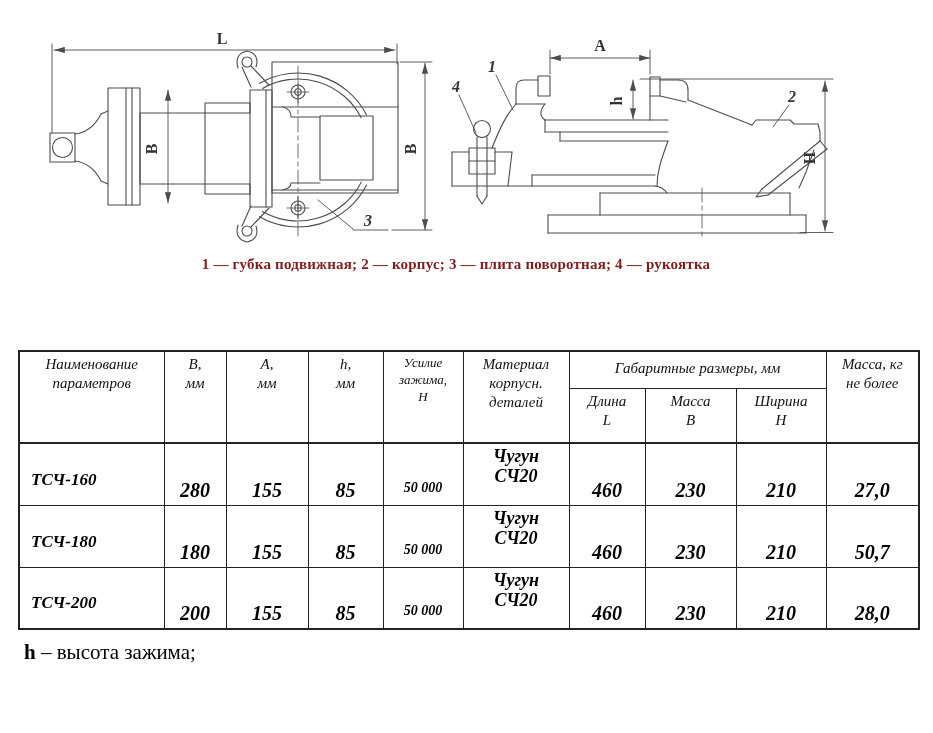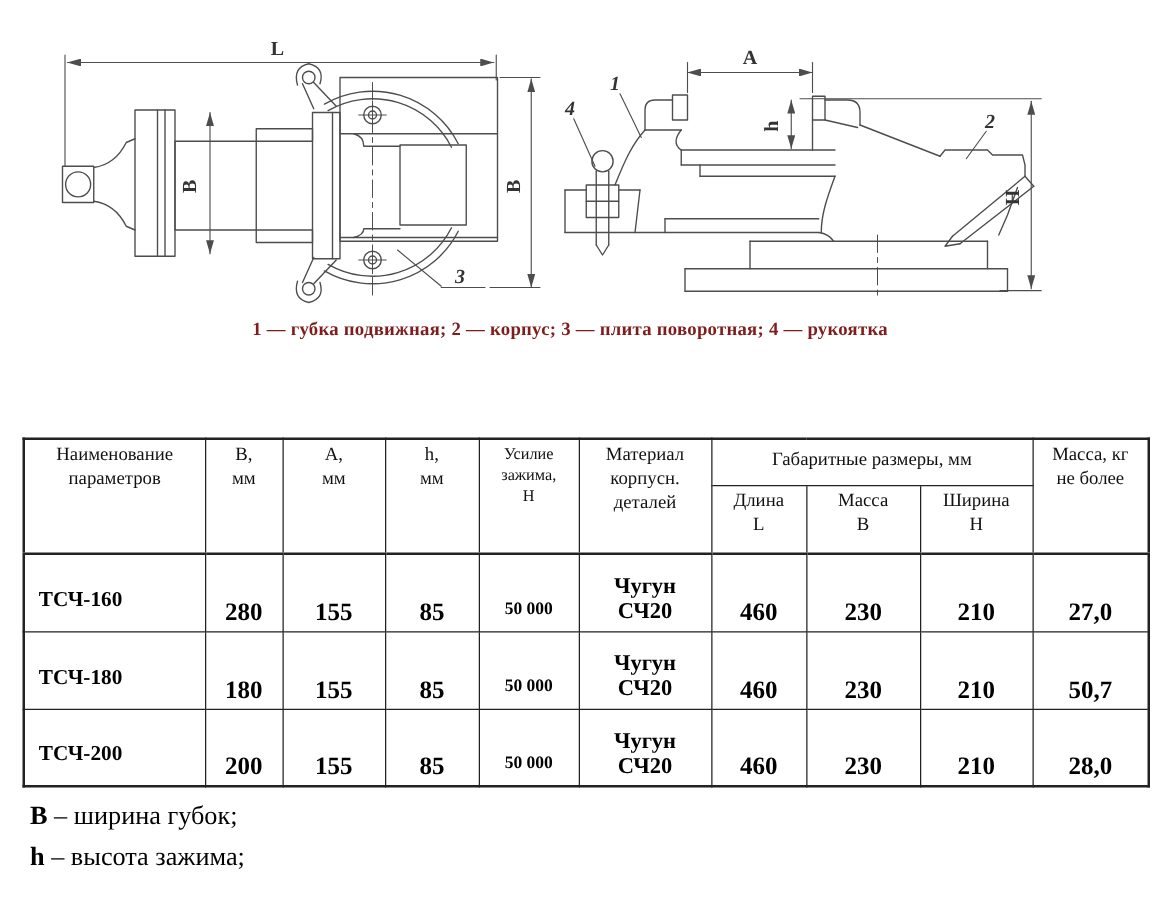--- a/index.html
+++ b/index.html
@@ -5,35 +5,35 @@
   html,body{margin:0;padding:0;background:#fff;}
   #page{position:relative;width:933px;height:733px;background:#ffffff;overflow:hidden;
         font-family:"Liberation Serif", serif;color:#111;}
   
   #drawing-svg{position:absolute;top:0;left:0;}
   .caption{position:absolute;top:256px;left:0;width:912px;text-align:center;
            font-size:15px;font-weight:bold;color:#7f1d1d;letter-spacing:.2px;}
   
   table.spec{position:absolute;top:350px;left:18px;width:900px;border-collapse:collapse;
              table-layout:fixed;border:2px solid #222;}
-  table.spec th, table.spec td{border:1px solid #222;overflow:hidden;}
+  table.spec th, table.spec td{border:1px solid #222;overflow:hidden;font-style:italic;}
   table.spec thead tr.hr1{height:37px;}
   table.spec thead tr.hr2{height:55px;}
   table.spec tbody tr{height:62px;}
   tbody tr:first-child td{border-top:2px solid #222;}
   th{font-weight:normal;font-size:15px;vertical-align:top;text-align:center;
      padding:3px 1px 0 1px;line-height:1.28;}
   th.small{font-size:13px;line-height:1.3;}
   th.grp{padding-top:7px;}
   .pre{white-space:pre-line;}
   td{text-align:center;vertical-align:bottom;font-weight:bold;font-size:20px;
      padding:0 0 3px 0;color:#000;}
   td.model{text-align:left;font-size:17px;padding:0 0 15px 11px;}
   td.force{font-size:14px;padding-bottom:9px;}
-  td.mat{vertical-align:top;font-size:18px;line-height:1.12;padding-top:14px;margin-left:24px;}
+  td.mat{vertical-align:top;font-size:18px;line-height:1.12;padding-top:2px;margin-left:24px;}
   
   .footnotes{position:absolute;top:636px;left:24px;font-size:21px;line-height:1.58;color:#000;}
   .footnotes b{font-weight:bold;}
   
   .dimtxt{font-family:"Liberation Serif",serif;font-size:16px;font-weight:bold;fill:#333;}
   .parttxt{font-family:"Liberation Serif",serif;font-size:16px;font-weight:bold;font-style:italic;fill:#333;}
 </style>
 </head>
 <body>
 
@@ -316,17 +316,16 @@
 СЧ20</td>
         <td>460</td>
         <td>230</td>
         <td>210</td>
         <td>28,0</td>
       </tr>
     </tbody>
   </table>
 
   <div class="footnotes">
-    <div class="fn"><b>В</b> <span>– ширина губок;</span></div>
     <div class="fn"><b>h</b> <span>– высота зажима;</span></div>
   </div>
 
 </div>
 
 </body></html>

